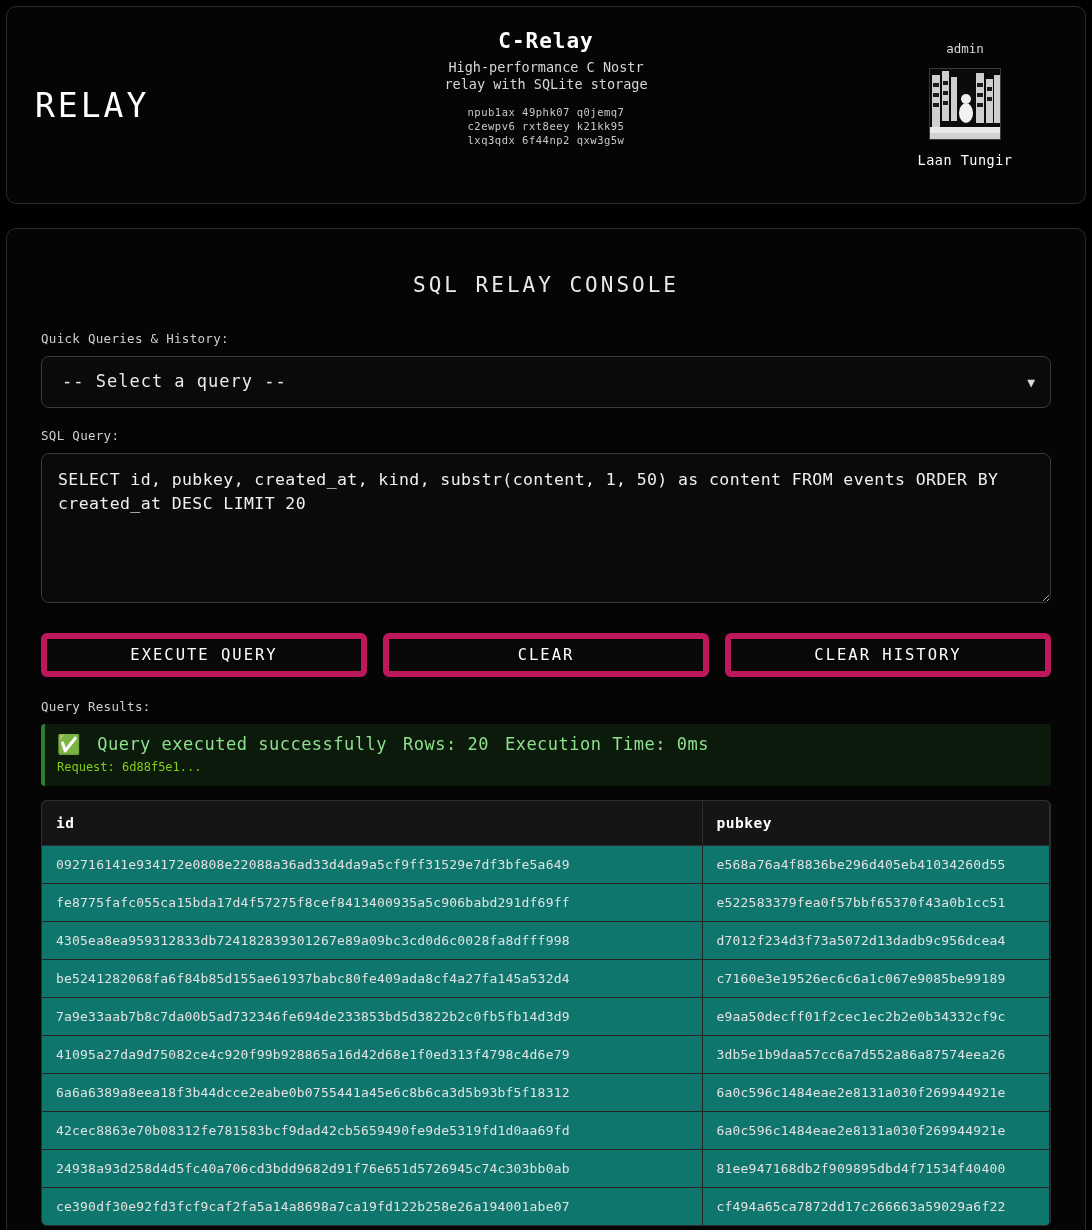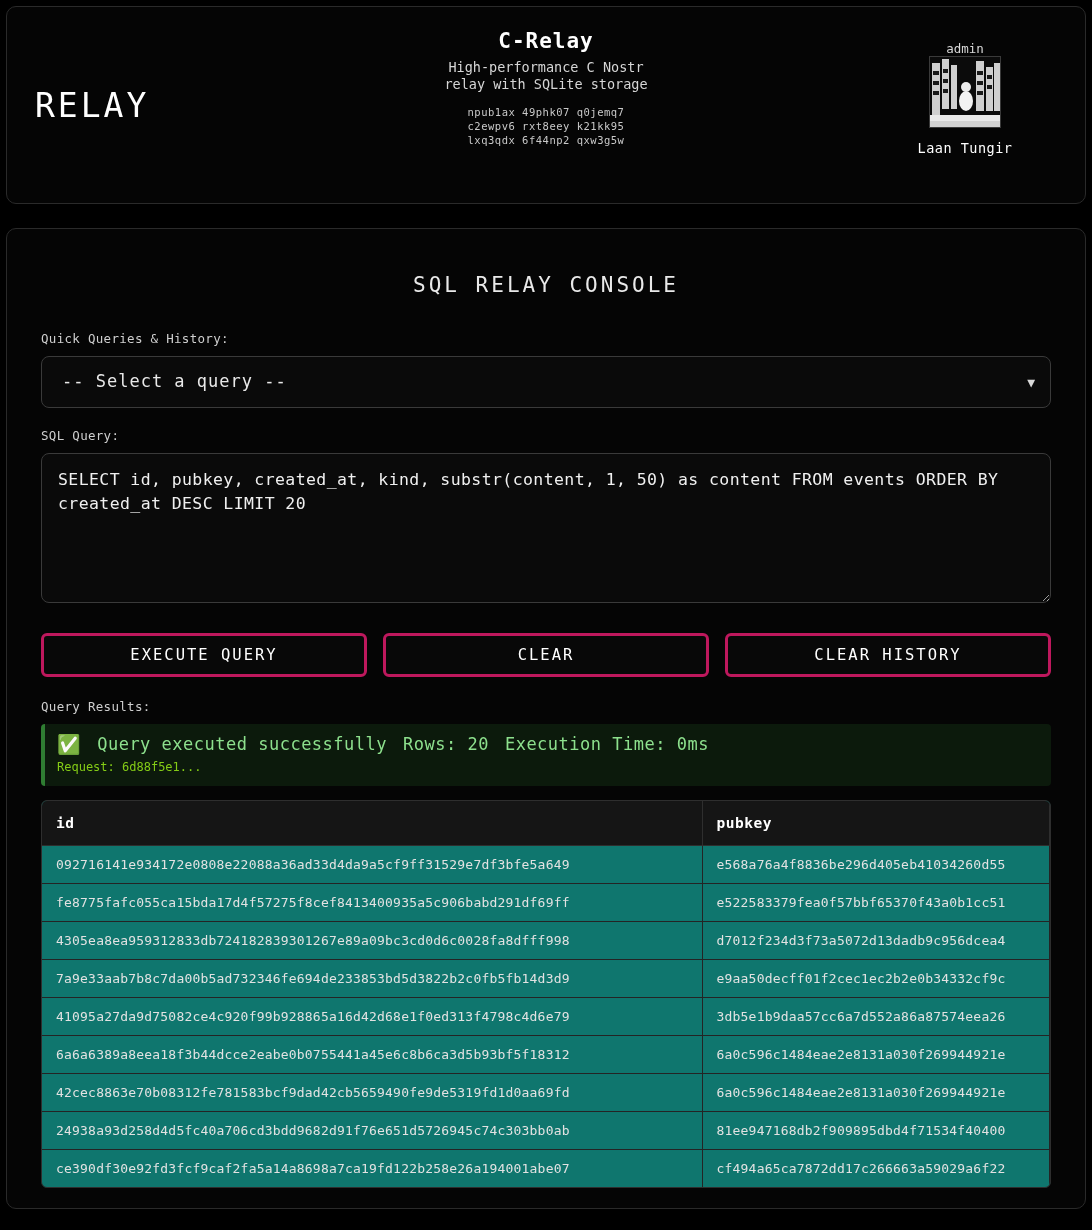--- a/index.html
+++ b/index.html
@@ -66,21 +66,21 @@
   .hdr-right {
     position: absolute;
     right: 40px;
     top: 34px;
     width: 160px;
     text-align: center;
   }
   .role-label {
     font-size: 12.5px;
     color: #d8d8d8;
-    margin-bottom: 0;
+    margin-bottom: 12px;
   }
   .avatar {
     width: 72px; height: 72px;
     margin: 0 auto;
     background: #0c0c0c;
     border: 1px solid #3a3a3a;
     overflow: hidden;
     position: relative;
   }
   .avatar svg { display: block; }
@@ -149,21 +149,21 @@
   }
   .btn-row {
     display: flex;
     gap: 16px;
     margin: 26px 0 22px 0;
   }
   .btn {
     flex: 1;
     height: 44px;
     background: #080808;
-    border: 3px solid #be185d;
+    border: 6px solid #be185d;
     border-radius: 6px;
     color: #ffffff;
     font-family: inherit;
     font-size: 15.5px;
     letter-spacing: 2px;
     cursor: pointer;
     display: flex;
     align-items: center;
     justify-content: center;
   }
@@ -326,20 +326,24 @@
           </tr>
         <tr>
             <td>fe8775fafc055ca15bda17d4f57275f8cef8413400935a5c906babd291df69ff</td>
             <td>e522583379fea0f57bbf65370f43a0b1cc51</td>
           </tr>
         <tr>
             <td>4305ea8ea959312833db724182839301267e89a09bc3cd0d6c0028fa8dfff998</td>
             <td>d7012f234d3f73a5072d13dadb9c956dcea4</td>
           </tr>
         <tr>
+            <td>be5241282068fa6f84b85d155ae61937babc80fe409ada8cf4a27fa145a532d4</td>
+            <td>c7160e3e19526ec6c6a1c067e9085be99189</td>
+          </tr>
+        <tr>
             <td>7a9e33aab7b8c7da00b5ad732346fe694de233853bd5d3822b2c0fb5fb14d3d9</td>
             <td>e9aa50decff01f2cec1ec2b2e0b34332cf9c</td>
           </tr>
         <tr>
             <td>41095a27da9d75082ce4c920f99b928865a16d42d68e1f0ed313f4798c4d6e79</td>
             <td>3db5e1b9daa57cc6a7d552a86a87574eea26</td>
           </tr>
         <tr>
             <td>6a6a6389a8eea18f3b44dcce2eabe0b0755441a45e6c8b6ca3d5b93bf5f18312</td>
             <td>6a0c596c1484eae2e8131a030f269944921e</td>

